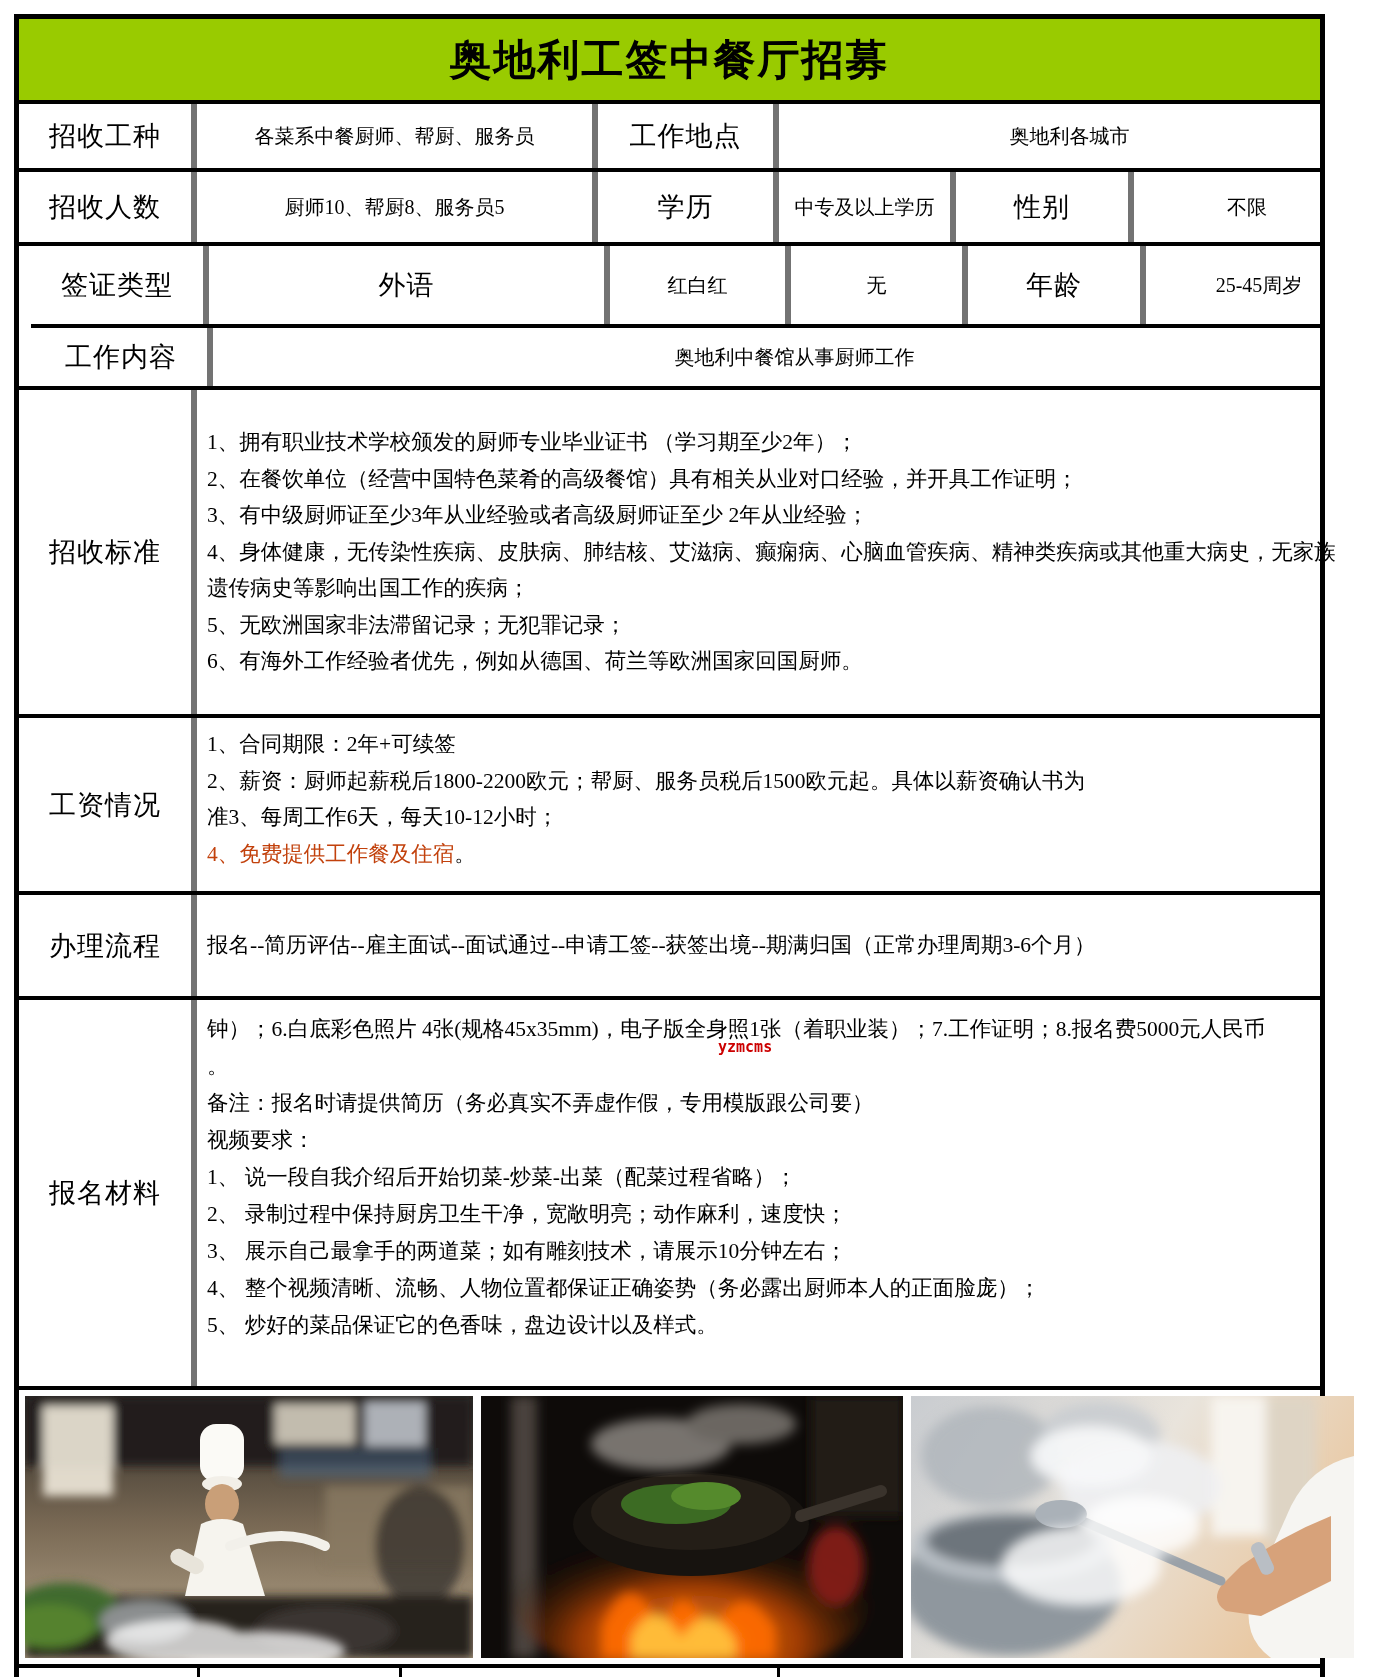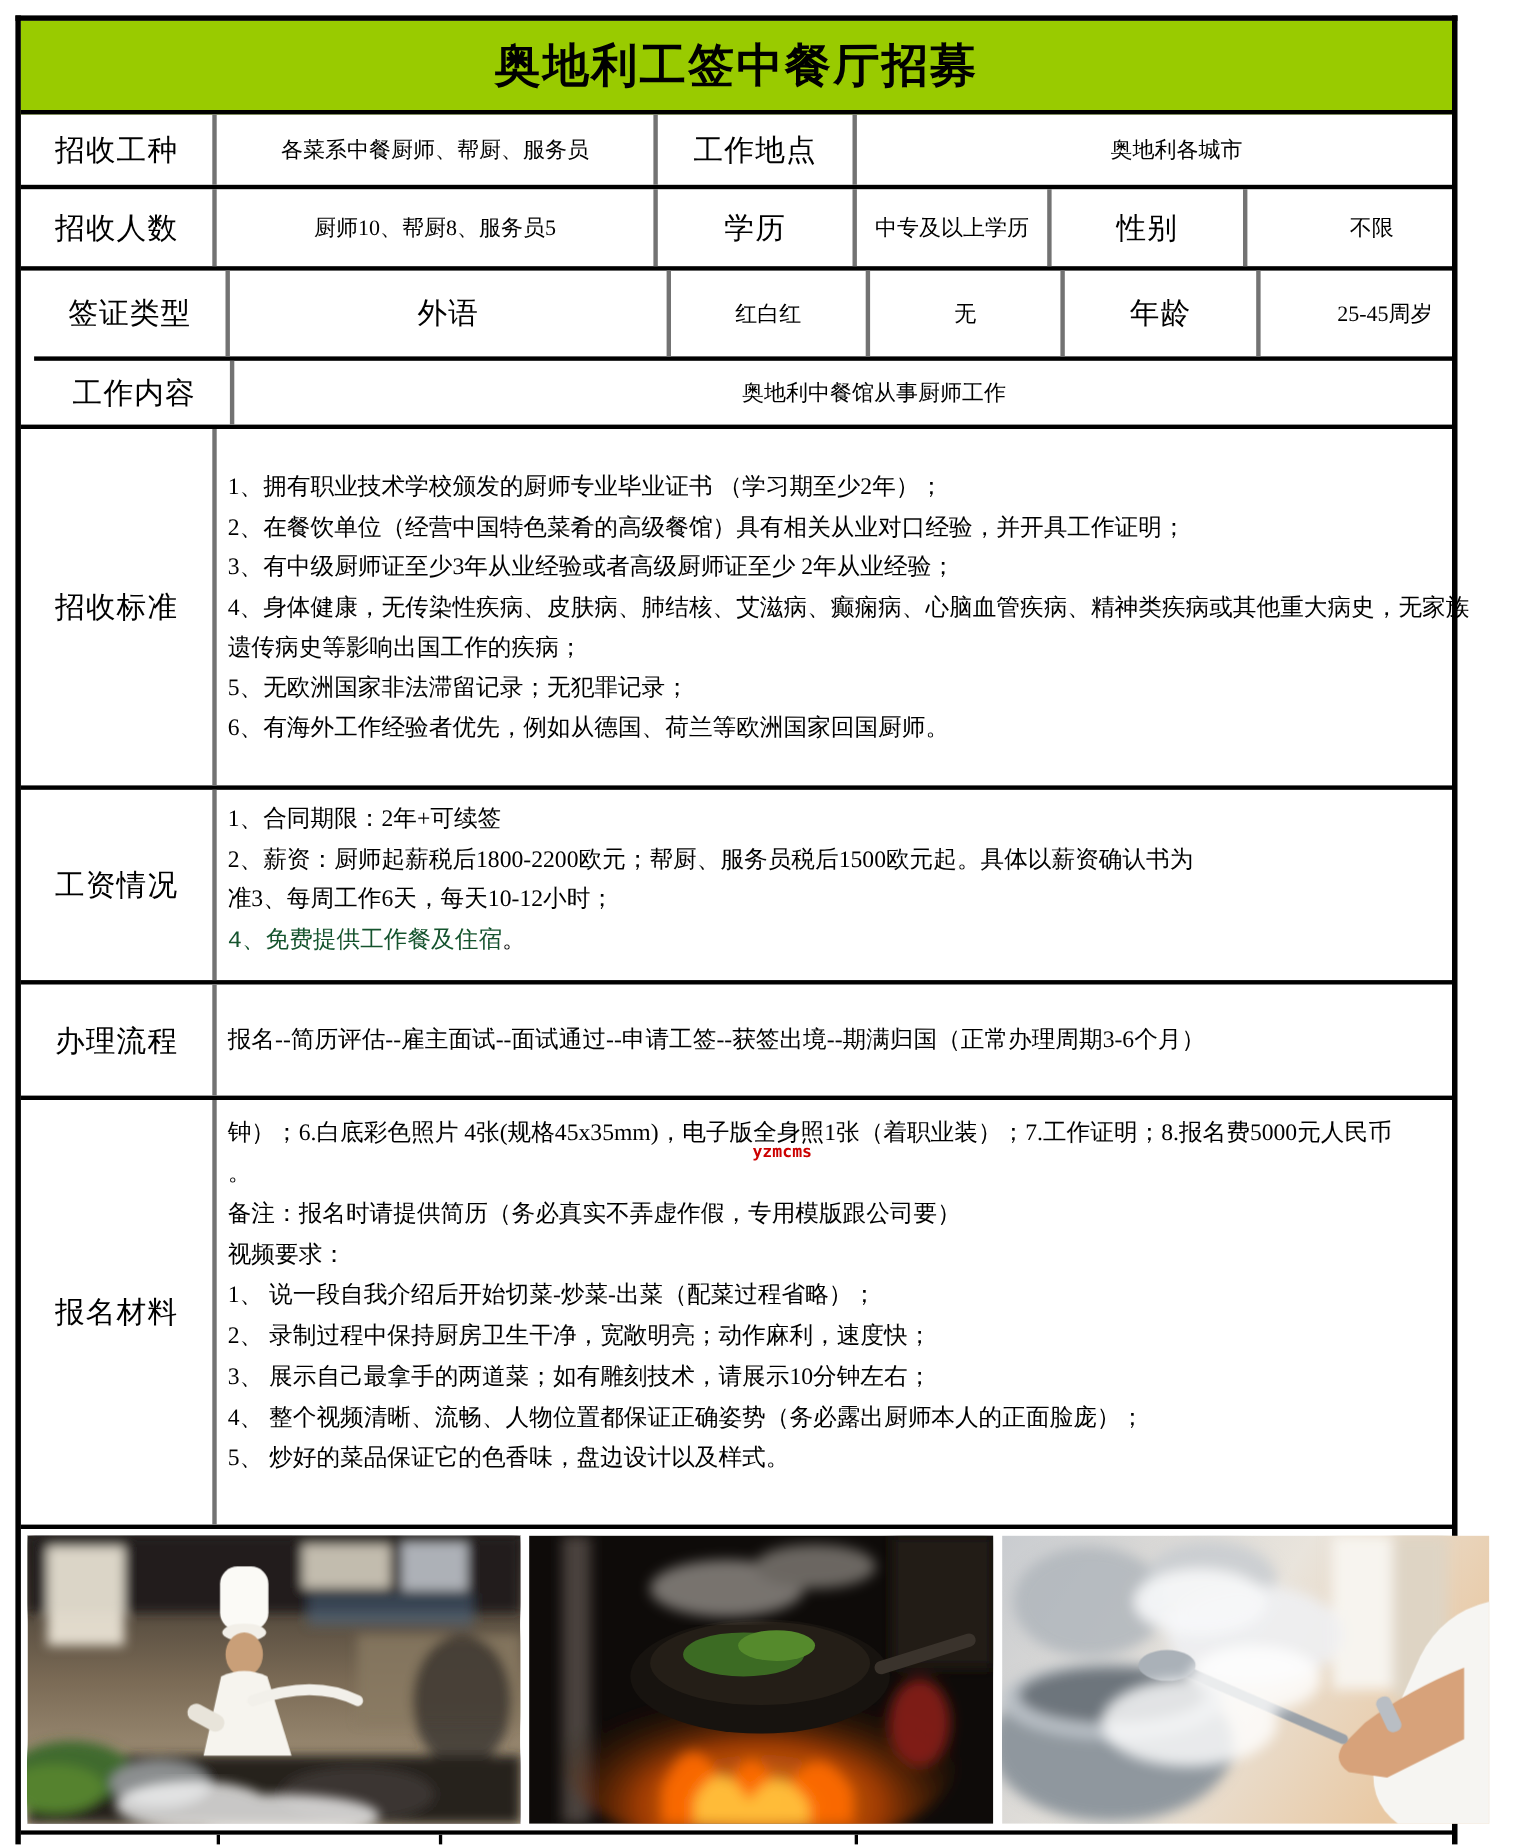--- a/index.html
+++ b/index.html
@@ -7,41 +7,41 @@
     position:relative;width:1379px;height:1677px;background:#ffffff;overflow:hidden;
     font-family:"Liberation Serif","DejaVu Serif",serif;color:#000;
   }
   .tbl{
     position:absolute;left:14px;top:14px;width:1311px;
     border:5px solid #000;border-bottom:none;box-sizing:border-box;background:#fff;
   }
   .row{display:grid;grid-template-columns:178px 401px 181px 177px 178px 226px;
     box-sizing:border-box;border-bottom:4px solid #000;}
   .row > div{box-sizing:border-box;}
-  .cell{border-right:4px solid #737373;display:flex;align-items:center;justify-content:center;
+  .cell{border-right:6px solid #737373;display:flex;align-items:center;justify-content:center;
     text-align:center;overflow:hidden;}
   .cell.last{border-right:none;}
   .lbl{font-size:27px;letter-spacing:1px;}
   .val{font-size:20px;}
   .span3{grid-column:span 3;}
   .span5{grid-column:span 5;}
   .span6{grid-column:span 6;}
   .title-row{height:85px;background:#99CB00;display:flex;align-items:center;justify-content:center;}
   .title-row .t{font-size:42px;font-weight:bold;letter-spacing:2px;}
   .h-r1{height:68px;} .h-r2{height:74px;} .h-r3{height:82px;margin-left:12px;} .h-r4{height:62px;padding-left:16px;}
   .h-std{height:328px;} .h-sal{height:177px;} .h-proc{height:105px;}
   .h-mat{height:390px;} .h-photos{height:278px;} .h-stub{height:9px;border-bottom:none;}
   .textcell{display:flex;flex-direction:column;justify-content:center;align-items:flex-start;
     text-align:left;padding:0 14px 0 10px;font-size:21.5px;line-height:36.5px;}
   .textcell.topalign{justify-content:flex-start;}
   .sal-pad{padding-top:8px;}
   .mat-pad{padding-top:11px;line-height:37px;}
-  .redline{color:#14532d;font-family:Liberation Mono, monospace;}
+  .redline{color:#c2410c;}
   .blackdot{color:#000;}
-  .watermark{position:absolute;left:684px;top:1038px;font-family:"DejaVu Sans Mono",monospace;
+  .watermark{position:absolute;left:718px;top:1038px;font-family:"DejaVu Sans Mono",monospace;
     font-size:15px;font-weight:bold;color:#CC0000;letter-spacing:0px;}
   .photos-cell{display:flex;gap:8px;padding:6px;align-items:stretch;border-right:none;}
   .photo{height:100%;flex:0 0 auto;display:block;}
   .stub-row{position:relative;background:#fff;}
   .stub-line{position:absolute;top:0;bottom:0;width:3px;background:#000;}
 </style>
 </head>
 <body>
 
 <div class="sheet">

